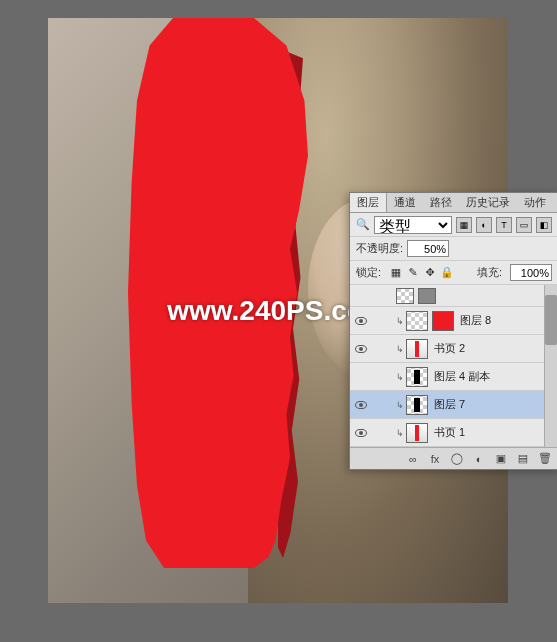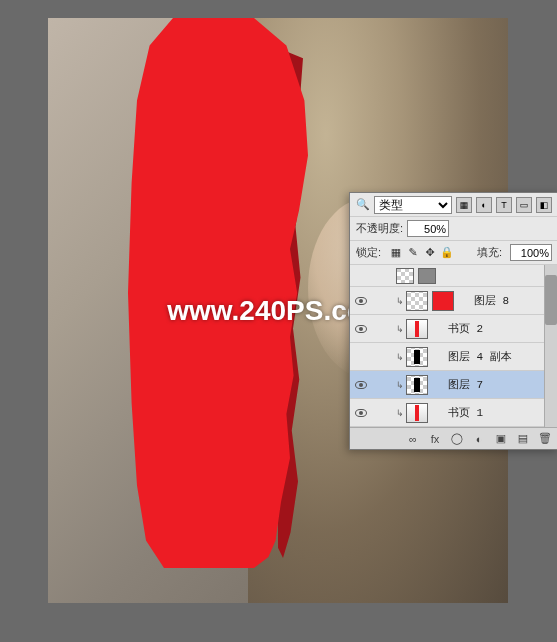--- a/index.html
+++ b/index.html
@@ -11,21 +11,21 @@
   .hair { position: absolute; left: 200px; top: 0; width: 260px; height: 585px; background: radial-gradient(ellipse at 30% 20%, #c9b896 0%, #a89576 30%, #7a6850 60%, #524638 100%); opacity: 0.85; }
   .face-hint { position: absolute; left: 260px; top: 180px; width: 120px; height: 180px; background: radial-gradient(ellipse at 40% 30%, #f2ddc8 0%, #e5c9ae 40%, transparent 70%); border-radius: 50%; opacity: 0.6; }
   .watermark { position: absolute; left: 50%; top: 50%; transform: translate(-50%, -50%); color: #fff; font-size: 28px; font-weight: bold; text-shadow: 0 0 4px rgba(0,0,0,0.5); z-index: 5; white-space: nowrap; }
 
   .panel { position: absolute; right: -2px; top: 192px; width: 210px; background: #e8e8e8; border: 1px solid #7a7a7a; box-shadow: -2px 2px 8px rgba(0,0,0,0.3); z-index: 10; }
   .tabs { display: flex; background: #d4d4d4; border-bottom: 1px solid #999; height: 20px; align-items: center; }
   .tab { padding: 2px 7px; color: #333; cursor: pointer; }
   .tab.active { background: #e8e8e8; border-right: 1px solid #999; }
   .row { display: flex; align-items: center; padding: 3px 6px; gap: 4px; border-bottom: 1px solid #ccc; height: 24px; }
   .type-icon { width: 14px; height: 14px; display: inline-flex; align-items: center; justify-content: center; }
-  select.combo { flex: 1; height: 18px; font-size: 12px; background: #fff; border: 1px solid #888; }
+  select.combo { flex: 1; height: 18px; font-size: 16px; background: #fff; border: 1px solid #888; }
   .icon-btn { width: 16px; height: 16px; border: 1px solid #888; background: #d0d0d0; display: inline-flex; align-items: center; justify-content: center; font-size: 9px; cursor: pointer; }
   .label { color: #333; white-space: nowrap; }
   .pct-input { width: 42px; height: 17px; font-size: 11px; text-align: right; padding-right: 2px; border: 1px solid #888; }
   .lock-row { display: flex; align-items: center; padding: 3px 6px; gap: 8px; border-bottom: 1px solid #ccc; height: 24px; }
   .lock-icons { display: flex; gap: 3px; }
   .lock-ic { width: 14px; height: 14px; display: inline-flex; align-items: center; justify-content: center; color: #333; font-size: 11px; }
   .layers { max-height: 220px; overflow-y: auto; background: #e8e8e8; }
   .layer { display: flex; align-items: center; height: 28px; border-bottom: 1px solid #ccc; padding-left: 2px; }
   .layer.selected { background: #b7cce8; }
   .vis { width: 18px; text-align: center; }
@@ -33,41 +33,48 @@
   .eye::after { content:''; position:absolute; left:3px; top:1px; width:4px; height:4px; background:#555; border-radius:50%; }
   .link-col { width: 14px; }
   .indent { width: 12px; }
   .clip { width: 10px; color: #666; font-size: 9px; }
   .thumb { width: 22px; height: 20px; border: 1px solid #666; background: #fff; margin-right: 4px; position: relative; flex-shrink: 0; }
   .thumb.checker { background: repeating-conic-gradient(#ccc 0% 25%, #fff 0% 50%) 0/8px 8px; }
   .thumb.red { background: #ED1C24; }
   .thumb.redline::after { content:''; position:absolute; left:8px; top:1px; width:4px; height:16px; background:#ED1C24; }
   .thumb.mask::after { content:''; position:absolute; left:7px; top:2px; width:6px; height:14px; background:#000; }
   .thumb.page { background: linear-gradient(180deg,#fff 0%,#ddd 100%); }
-  .layer-name { color: #222; margin-left: 16px; font-family: Liberation Mono, monospace; }
+  .layer-name { color: #222; margin-left: 2px; }
   .footer { display: flex; justify-content: flex-end; align-items: center; gap: 8px; padding: 3px 6px; height: 22px; background: #d9d9d9; border-top: 1px solid #aaa; }
   .ft-ic { width: 14px; height: 14px; display: inline-flex; align-items: center; justify-content: center; color: #444; font-size: 11px; cursor: pointer; }
   .scrollbar { position: absolute; right: 0; top: 0; width: 14px; height: 100%; background: #d0d0d0; border-left: 1px solid #aaa; }
   .sb-thumb { position: absolute; right: 1px; top: 10px; width: 12px; height: 50px; background: #9a9a9a; border-radius: 2px; }
   .layers-wrap { position: relative; }
 </style>
 </head>
 <body>
 
 <div class="canvas-area">
   <div class="document">
     <div class="hair"></div>
     <div class="face-hint"></div>
     <div class="red-shadow"></div>
     <div class="red-shape"></div>
     <div class="watermark">www.240PS.com</div>
   </div>
 </div>
 
 <div class="panel">
+  <div class="tabs">
+    <span class="tab active">图层</span>
+    <span class="tab">通道</span>
+    <span class="tab">路径</span>
+    <span class="tab">历史记录</span>
+    <span class="tab">动作</span>
+  </div>
 
   <div class="row">
     <span class="type-icon">🔍</span>
     <select class="combo">
       <option>类型</option>
     </select>
     <span class="icon-btn">▦</span>
     <span class="icon-btn">◐</span>
     <span class="icon-btn">T</span>
     <span class="icon-btn">▭</span>

